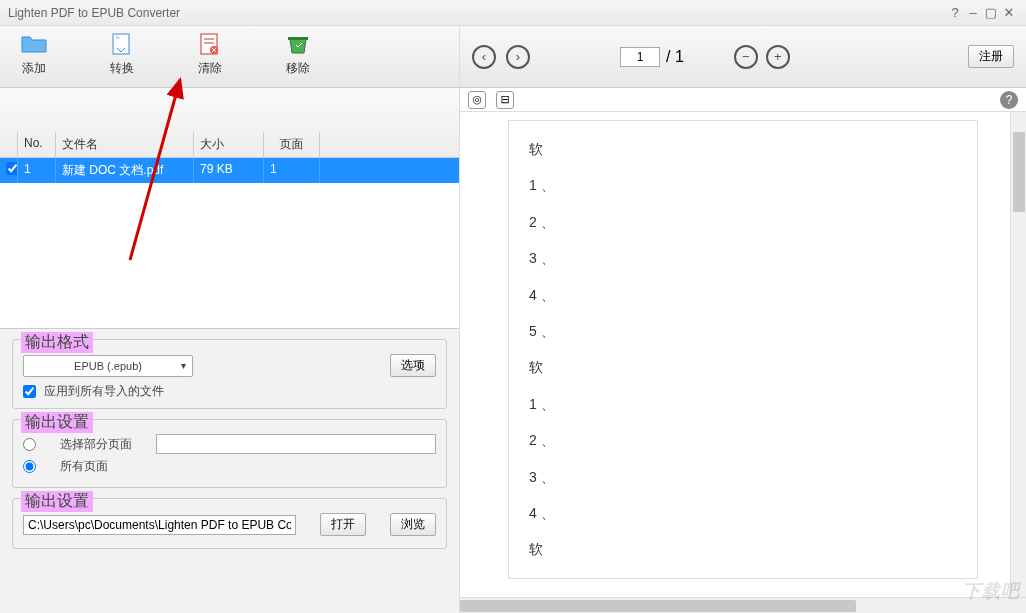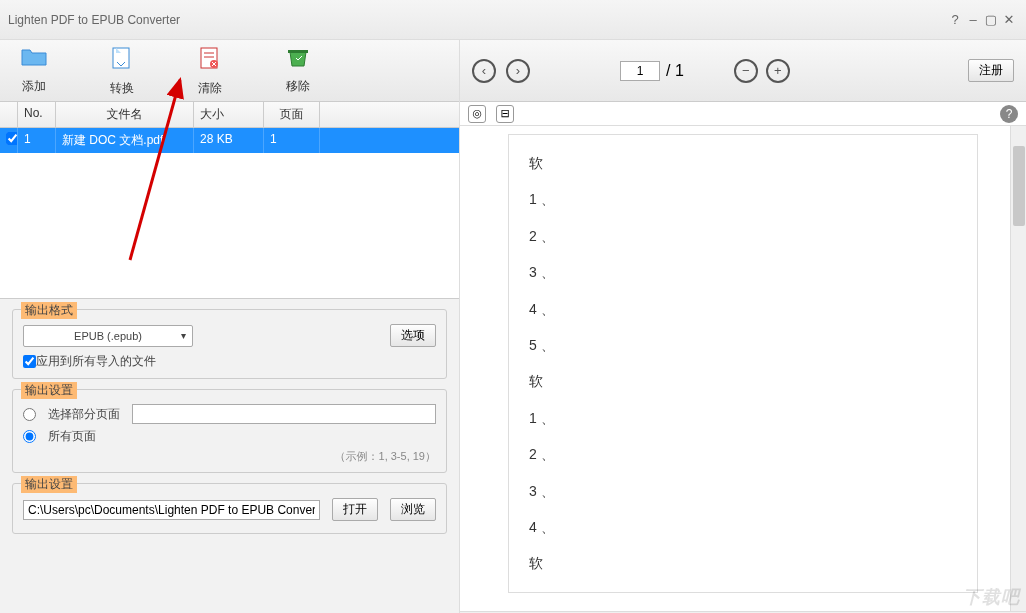--- a/index.html
+++ b/index.html
@@ -1,71 +1,71 @@
 <!DOCTYPE html>
 <html><head>
 <meta charset="utf-8">
 <style>
 * { box-sizing: border-box; margin: 0; padding: 0; font-family: "Microsoft YaHei", Arial, sans-serif; }
 body { background: #fff; width: 1026px; height: 613px; overflow: hidden; position: relative; }
 
-.titlebar { height: 40px; background: linear-gradient(#f5f5f5,#eaeaea); border-bottom: 1px solid #ddd; display: flex; align-items: center; padding: 0 8px; font-size: 12px; color: #666; }
+.titlebar { height: 26px; background: linear-gradient(#f5f5f5,#eaeaea); border-bottom: 1px solid #ddd; display: flex; align-items: center; padding: 0 8px; font-size: 12px; color: #666; }
 .titlebar .title { flex: 1; }
 .titlebar .win-btn { width: 18px; text-align: center; color: #666; cursor: pointer; font-size: 13px; }
 
 .main { display: flex; height: 587px; }
 
 .left { width: 460px; display: flex; flex-direction: column; border-right: 1px solid #ddd; }
 .toolbar { height: 62px; background: linear-gradient(#f8f8f8,#e8e8e8); border-bottom: 1px solid #ccc; display: flex; padding: 6px 20px; gap: 60px; }
-.tool-btn { display: flex; flex-direction: column; align-items: center; gap: 10px; font-size: 12px; color: #333; cursor: pointer; }
+.tool-btn { display: flex; flex-direction: column; align-items: center; gap: 4px; font-size: 12px; color: #333; cursor: pointer; }
 .tool-btn .ico { width: 28px; height: 24px; display: flex; align-items: center; justify-content: center; }
 
 .table { font-size: 12px; }
 .thead { display: flex; background: linear-gradient(#fafafa,#ededed); border-bottom: 1px solid #ccc; }
-.thead .cell { padding: 4px 6px; border-right: 1px solid #ccc; color: #333; }
+.thead .cell { padding: 4px 6px; border-right: 1px solid #ccc; color: #333; margin-top: 44px; }
 .tbody { height: 170px; }
 .trow { display: flex; }
 .trow.sel { background: #1e90ff; color: #fff; }
 .trow .cell { padding: 4px 6px; border-right: 1px solid rgba(255,255,255,0.2); white-space: nowrap; overflow: hidden; }
 .col-chk { width: 18px; }
 .col-no { width: 38px; }
 .col-name { width: 138px; }
 .col-size { width: 70px; }
 .col-page { width: 56px; }
 .col-status { flex: 1; }
 
 .settings { flex: 1; background: #f2f2f2; border-top: 1px solid #ccc; padding: 10px 12px; font-size: 12px; color: #444; display: flex; flex-direction: column; gap: 10px; }
 .fieldset { border: 1px solid #ccc; border-radius: 3px; padding: 10px 10px 8px; background: #f2f2f2; position: relative; }
-.fieldset .legend { position: absolute; top: -8px; left: 8px; background: #fdba74; padding: 0 4px; font-size: 12px; }
+.fieldset .legend { position: absolute; top: -8px; left: 8px; background: #f0abfc; padding: 0 4px; font-size: 16px; }
 .combo { width: 170px; height: 22px; border: 1px solid #aaa; background: #fff; border-radius: 2px; display: inline-flex; align-items: center; justify-content: center; font-size: 11px; position: relative; }
 .combo::after { content: "▾"; position: absolute; right: 6px; font-size: 10px; }
 .btn { border: 1px solid #aaa; background: linear-gradient(#fefefe,#e6e6e6); border-radius: 2px; padding: 2px 10px; font-size: 12px; cursor: pointer; }
-.row { display: flex; align-items: center; gap: 12px; margin: 4px 0; }
+.row { display: flex; align-items: center; gap: 24px; margin: 4px 0; }
 input[type=text] { border: 1px solid #aaa; padding: 2px 4px; font-size: 12px; height: 20px; }
-label { display: flex; align-items: center; gap: 0; }
+label { display: flex; align-items: center; gap: 8px; }
 .hint { text-align: right; color: #888; font-size: 11px; margin-top: 2px; }
 
 .right { flex: 1; display: flex; flex-direction: column; }
 .nav { height: 62px; background: linear-gradient(#f8f8f8,#e8e8e8); border-bottom: 1px solid #ccc; display: flex; align-items: center; padding: 0 12px; gap: 10px; }
 .circ { width: 24px; height: 24px; border: 2px solid #555; border-radius: 50%; display: flex; align-items: center; justify-content: center; font-size: 13px; color: #555; cursor: pointer; }
 .pager { display: flex; align-items: center; gap: 6px; margin-left: 80px; }
 .pager input { width: 40px; text-align: center; }
 .zoom { display: flex; gap: 8px; margin-left: 40px; }
 .preview-tools { height: 24px; display: flex; align-items: center; padding: 0 8px; gap: 10px; border-bottom: 1px solid #ddd; }
 .small-ico { width:18px; height:18px; border:1px solid #999; border-radius:3px; display:flex; align-items:center; justify-content:center; font-size:11px; cursor:pointer;}
 .help { margin-left: auto; width: 18px; height: 18px; border-radius: 50%; background: #888; color: #fff; font-size: 12px; display: flex; align-items: center; justify-content: center; }
 .preview { flex: 1; overflow: auto; position: relative; }
 .page { margin: 8px auto; width: 470px; background: #fff; border: 1px solid #ddd; padding: 10px 20px; font-size: 14px; line-height: 2.6; color: #333; }
 .scrollbar-v { position: absolute; right: 0; top: 0; width: 16px; height: 100%; background: #f0f0f0; border-left: 1px solid #ddd; }
 .scrollbar-v .thumb { position: absolute; left: 2px; width: 12px; top: 20px; height: 80px; background: #c8c8c8; border-radius: 2px; }
 .scrollbar-h { position: absolute; left:0; bottom:0; height:16px; width:100%; background:#f0f0f0; border-top:1px solid #ddd;}
 .scrollbar-h .thumb { position:absolute; top:2px; height:12px; left:0; width:70%; background:#c8c8c8; border-radius:2px;}
 
 .arrow-annot { position: absolute; z-index: 50; pointer-events: none; }
-.watermark { position: absolute; right: 6px; bottom: 4px; font-size: 18px; font-weight: bold; color: rgba(0,0,0,0.12); font-style: italic; letter-spacing: 1px; }
+.watermark { position: absolute; right: 6px; bottom: 10px; font-size: 18px; font-weight: bold; color: rgba(0,0,0,0.12); font-style: italic; letter-spacing: 1px; }
 </style>
 </head>
 <body>
 
 <div class="titlebar">
   <span class="title">Lighten PDF to EPUB Converter</span>
   <span class="win-btn">?</span>
   <span class="win-btn">–</span>
   <span class="win-btn">▢</span>
   <span class="win-btn">✕</span>
@@ -114,30 +114,30 @@
             </svg>
           </span>
         <span>移除</span>
       </div>
     </div>
 
     <div class="table">
       <div class="thead">
         <div class="cell col-chk"></div>
         <div class="cell col-no">No.</div>
-        <div class="cell col-name" style="text-align:center">文件名</div>
+        <div class="cell col-name" style="">文件名</div>
         <div class="cell col-size" style="text-align:left">大小</div>
         <div class="cell col-page" style="text-align:center">页面</div>
       </div>
       <div class="tbody">
         <div class="trow sel">
           <div class="cell col-chk"><input type="checkbox" checked="" style=""></div>
           <div class="cell col-no">1</div>
           <div class="cell col-name">新建 DOC 文档.pdf</div>
-          <div class="cell col-size">28 KB</div>
+          <div class="cell col-size">79 KB</div>
           <div class="cell col-page">1</div>
         </div>
       </div>
     </div>
 
     <div class="settings">
       <div class="fieldset">
         <span class="legend">输出格式</span>
         <div class="row">
           <div class="combo">
@@ -156,21 +156,20 @@
         <span class="legend">输出设置</span>
         <label class="row">
           <input type="radio" name="pg" style="">
           <span>选择部分页面</span>
           <input type="text" style="flex: 1 1 0%;">
         </label>
         <label class="row">
           <input type="radio" name="pg" checked="" style="">
           <span>所有页面</span>
         </label>
-        <div class="hint">（示例：1, 3-5, 19）</div>
       </div>
 
       <div class="fieldset">
         <span class="legend">输出设置</span>
         <div class="row">
           <input type="text" style="flex: 1 1 0%;" value="C:\Users\pc\Documents\Lighten PDF to EPUB Converter">
           <button class="btn">打开</button>
           <button class="btn">浏览</button>
         </div>
       </div>

